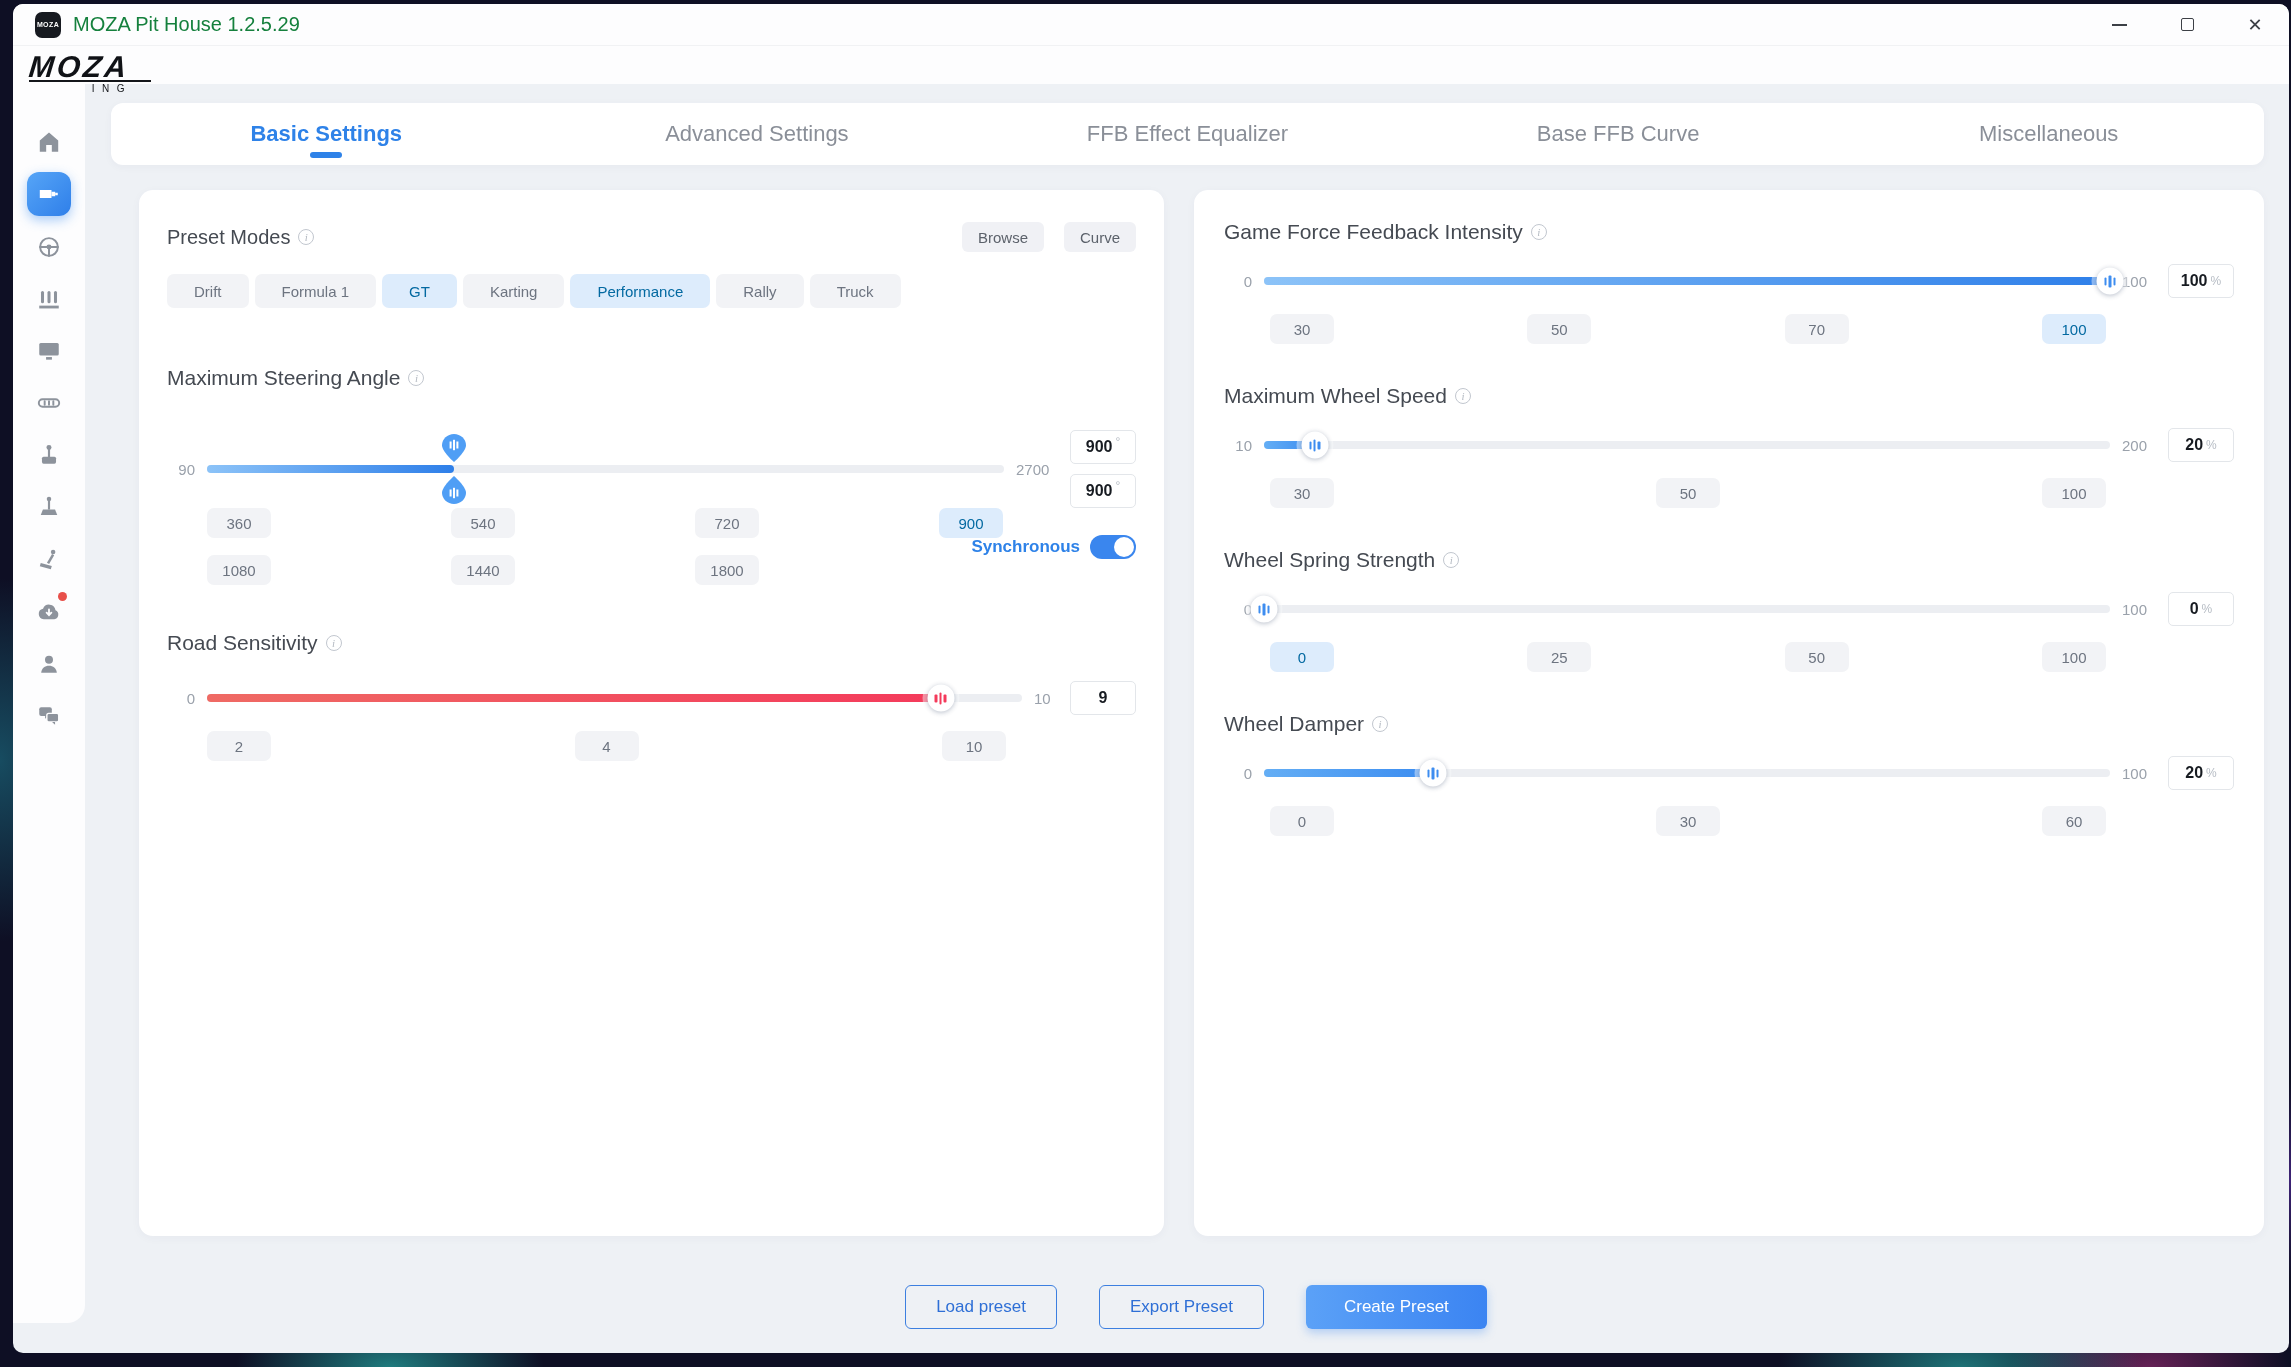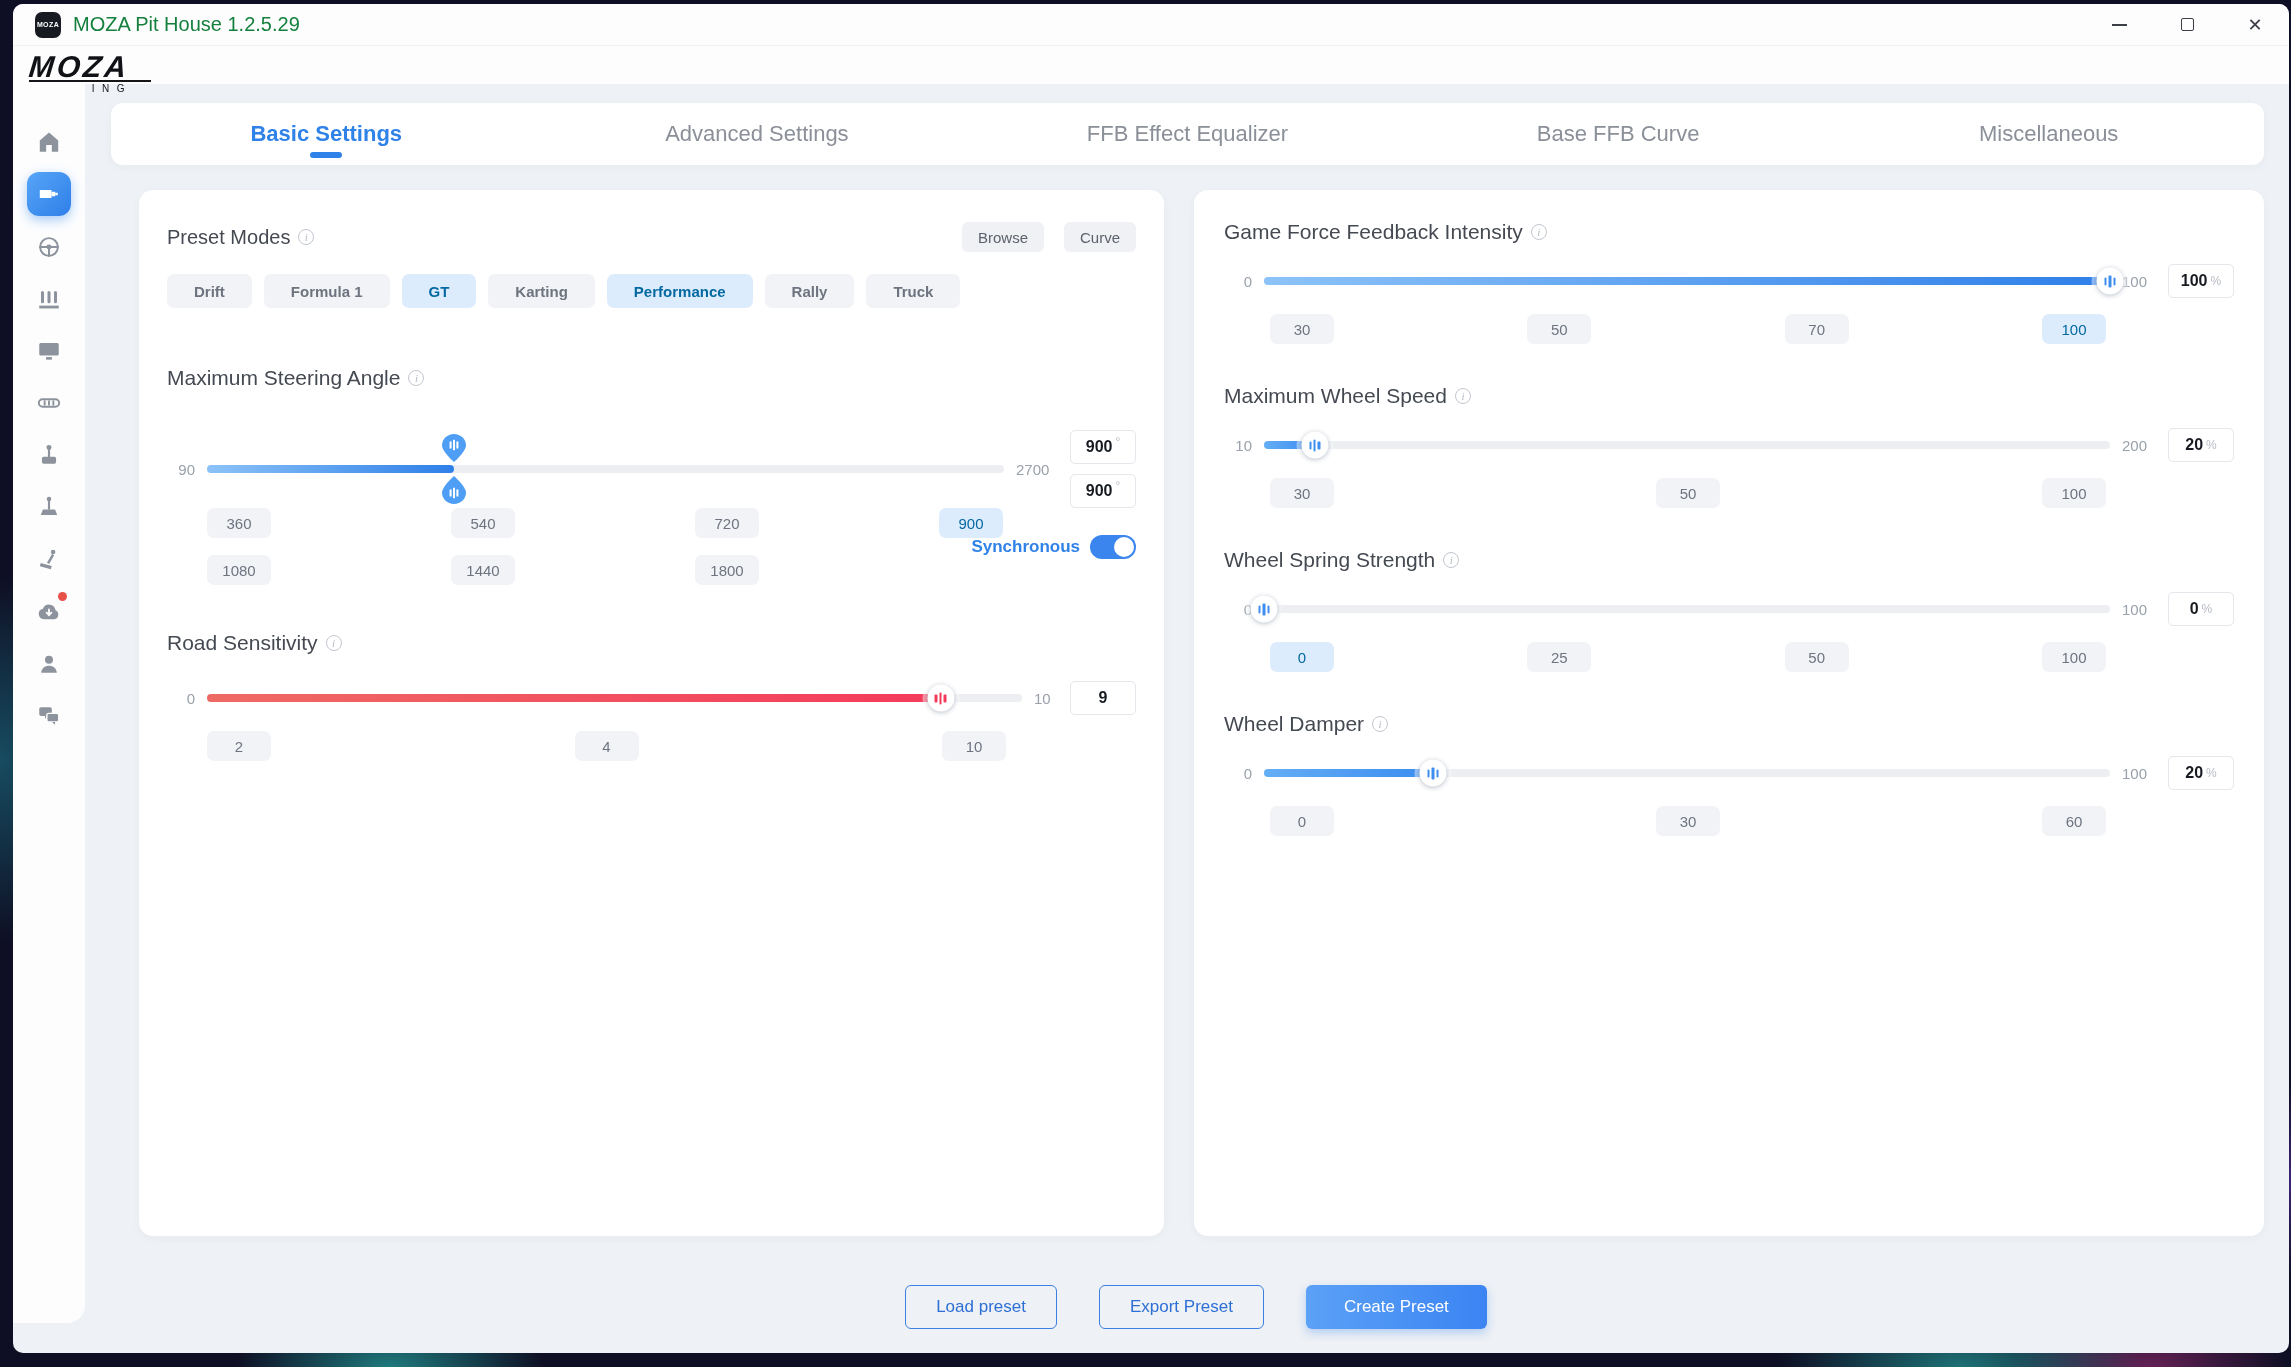--- a/index.html
+++ b/index.html
@@ -54,21 +54,21 @@
   .info-ico { width:16px; height:16px; border:1.2px solid #c2c7cf; border-radius:50%; color:#b4bac2; font-size:11px; font-family:"Liberation Serif",serif; font-style:italic; display:flex; align-items:center; justify-content:center; line-height:1; }
 
   .chip { background:#f2f3f6; color:#6d7480; border-radius:7px; font-size:15px; display:flex; align-items:center; justify-content:center; cursor:default; }
   .chip.sel { background:#ddecfc; color:#0369a1; }
   .mode-chip { height:34px; padding:0 27px; }
   .sq-chip { width:64px; height:30px; }
 
   .top-row { display:flex; align-items:center; }
   .top-row .spacer { flex:1; }
   .tool-btn { height:30px; padding:0 16px; background:#f0f1f5; border-radius:6px; font-size:15px; color:#5c626b; display:flex; align-items:center; margin-left:20px; }
-  .mode-row { display:flex; gap:12px; margin-top:22px;font-weight:bold; }
+  .mode-row { display:flex; gap:6px; margin-top:22px; }
 
   
   .slider-row { display:flex; align-items:center; gap:12px; }
   .rng { font-size:15px; color:#9aa1ab; }
   .rng.min { min-width:28px; text-align:right; }
   .track { position:relative; flex:1; height:8px; border-radius:4px; background:#eceef2; }
   .fill { position:absolute; left:0; top:0; height:100%; border-radius:4px; }
   .fill-blue { background:linear-gradient(90deg,#8cc3f8,#2e7fe9); }
   .fill-blue-s { background:linear-gradient(90deg,#64aef5,#3b8cf0); }
   .fill-red { background:linear-gradient(90deg,#ef6a64,#f43a5b); }

